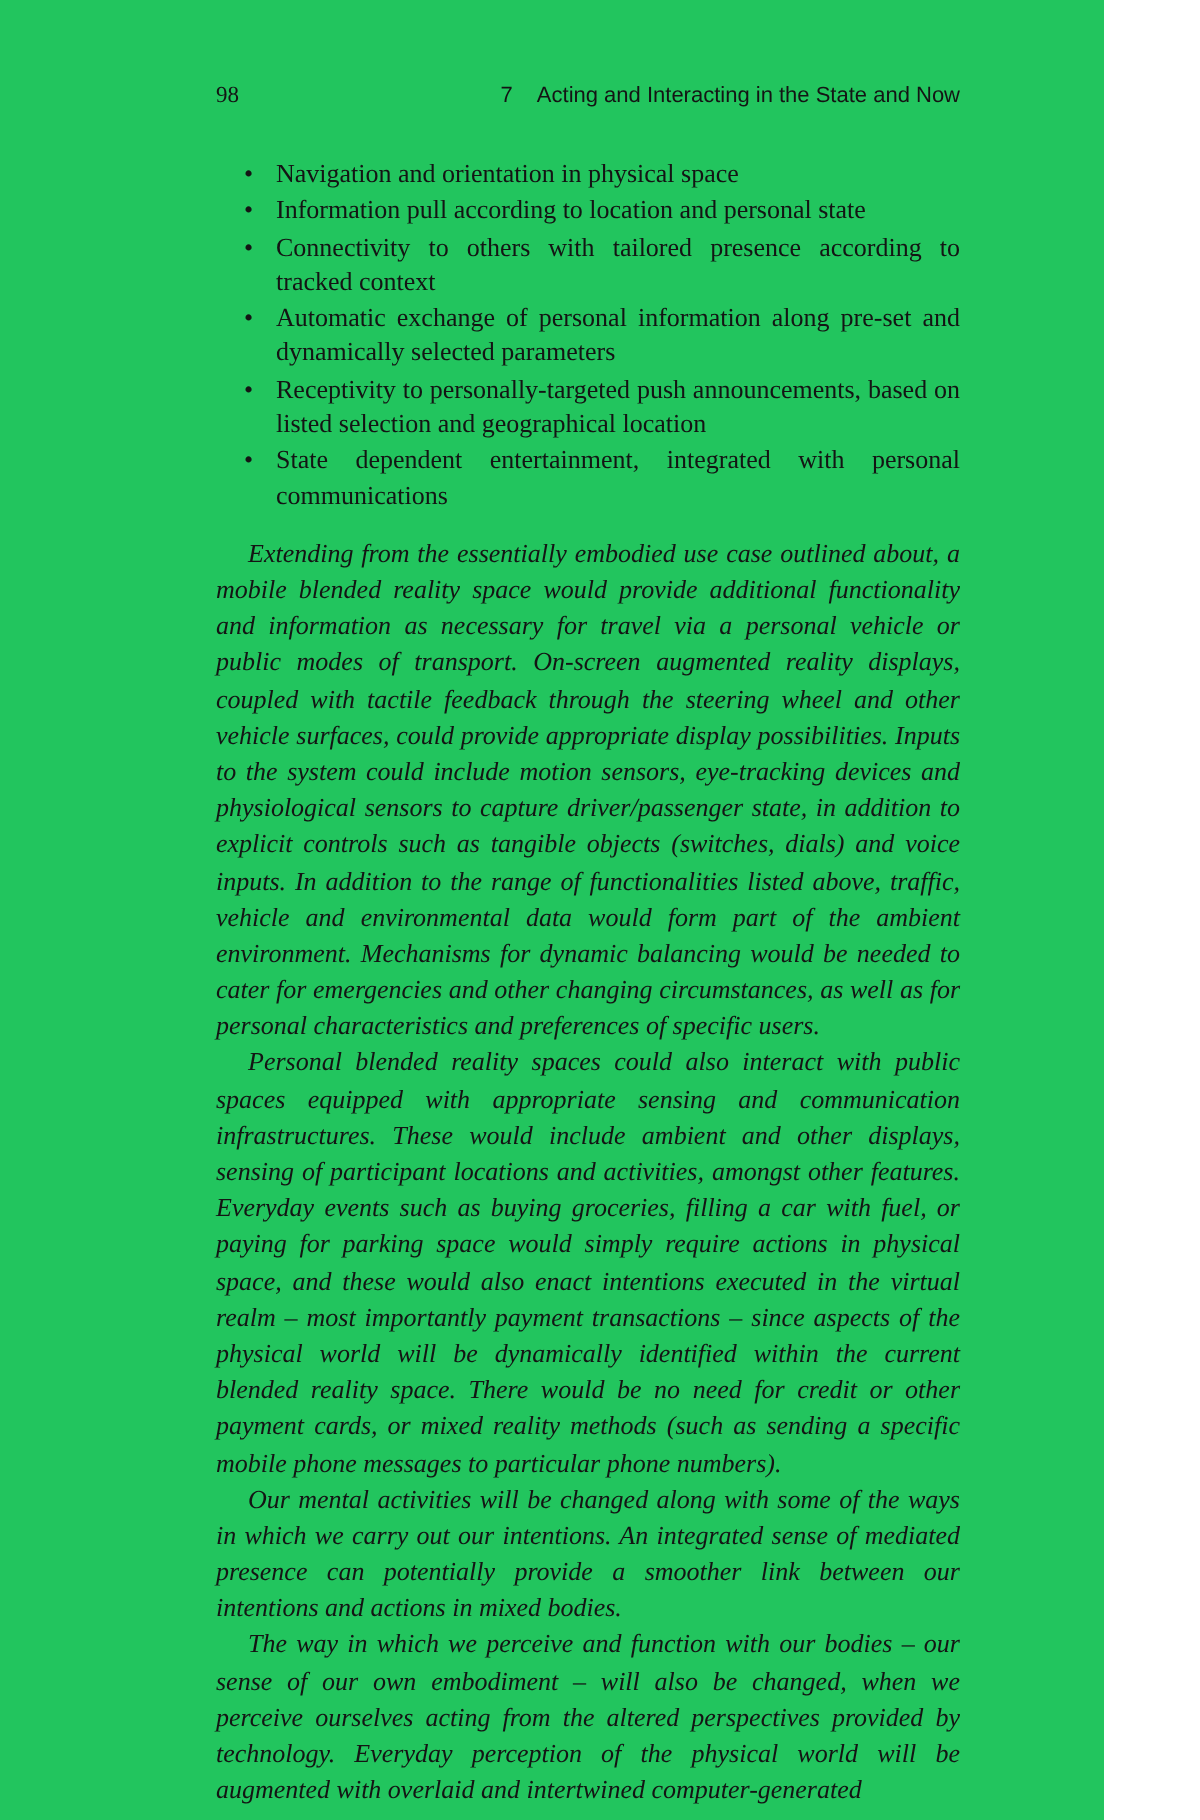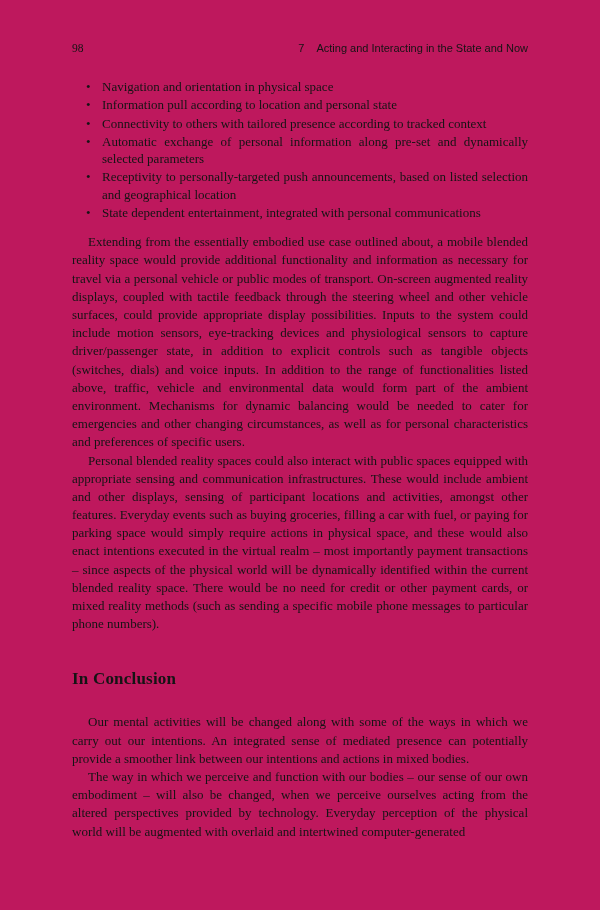--- a/index.html
+++ b/index.html
@@ -1,22 +1,22 @@
 <!DOCTYPE html>
 <html><head>
 <meta charset="utf-8">
 <style>
   html, body { margin: 0; padding: 0; background: #ffffff; }
   .page {
     position: relative;
-    width: 600px;
+    width: 552px;
     height: 910px;
     box-sizing: border-box;
-    background: #be185d;
-    padding: 42px 72px 0 72px;
+    background: #22c55e;
+    padding: 42px 72px 0 108px;
     font-family: "Liberation Serif", "DejaVu Serif", serif;
     color: #141414;
     overflow: hidden;
   }
   .running-head {
     display: flex;
     justify-content: space-between;
     align-items: baseline;
     font-size: 11.5px;
     margin-bottom: 24px;
@@ -44,20 +44,21 @@
     content: "\2022";
     position: absolute;
     left: 1px;
     top: 0;
   }
   .para {
     margin: 0;
     font-size: 13px;
     line-height: 1.4;
     text-align: justify;
+    font-style: italic;
   }
   .para.indent { text-indent: 16px; }
   .section-heading {
     font-size: 17px;
     font-weight: bold;
     margin: 36px 0 24px 0;
     letter-spacing: 0.2px;
   }
 </style>
 </head>
@@ -78,18 +79,17 @@
     <li><span>Information pull according to location and personal state</span></li>
     <li><span>Connectivity to others with tailored presence according to tracked context</span></li>
     <li><span>Automatic exchange of personal information along pre-set and dynamically selected parameters</span></li>
     <li><span>Receptivity to personally-targeted push announcements, based on listed selection and geographical location</span></li>
     <li><span>State dependent entertainment, integrated with personal communications</span></li>
   </ul>
 
   <p class="para indent">Extending from the essentially embodied use case outlined about, a mobile blended reality space would provide additional functionality and information as necessary for travel via a personal vehicle or public modes of transport. On-screen augmented reality displays, coupled with tactile feedback through the steering wheel and other vehicle surfaces, could provide appropriate display possibilities. Inputs to the system could include motion sensors, eye-tracking devices and physiological sensors to capture driver/passenger state, in addition to explicit controls such as tangible objects (switches, dials) and voice inputs. In addition to the range of functionalities listed above, traffic, vehicle and environmental data would form part of the ambient environment. Mechanisms for dynamic balancing would be needed to cater for emergencies and other changing circumstances, as well as for personal characteristics and preferences of specific users.</p>
   <p class="para indent">Personal blended reality spaces could also interact with public spaces equipped with appropriate sensing and communication infrastructures. These would include ambient and other displays, sensing of participant locations and activities, amongst other features. Everyday events such as buying groceries, filling a car with fuel, or paying for parking space would simply require actions in physical space, and these would also enact intentions executed in the virtual realm – most importantly payment transactions – since aspects of the physical world will be dynamically identified within the current blended reality space. There would be no need for credit or other payment cards, or mixed reality methods (such as sending a specific mobile phone messages to particular phone numbers).</p>
 
-  <h2 class="section-heading">In Conclusion</h2>
 
   <p class="para indent">Our mental activities will be changed along with some of the ways in which we carry out our intentions. An integrated sense of mediated presence can potentially provide a smoother link between our intentions and actions in mixed bodies.</p>
   <p class="para indent">The way in which we perceive and function with our bodies – our sense of our own embodiment – will also be changed, when we perceive ourselves acting from the altered perspectives provided by technology. Everyday perception of the physical world will be augmented with overlaid and intertwined computer-generated</p>
 
 </div>
 
 </body></html>

